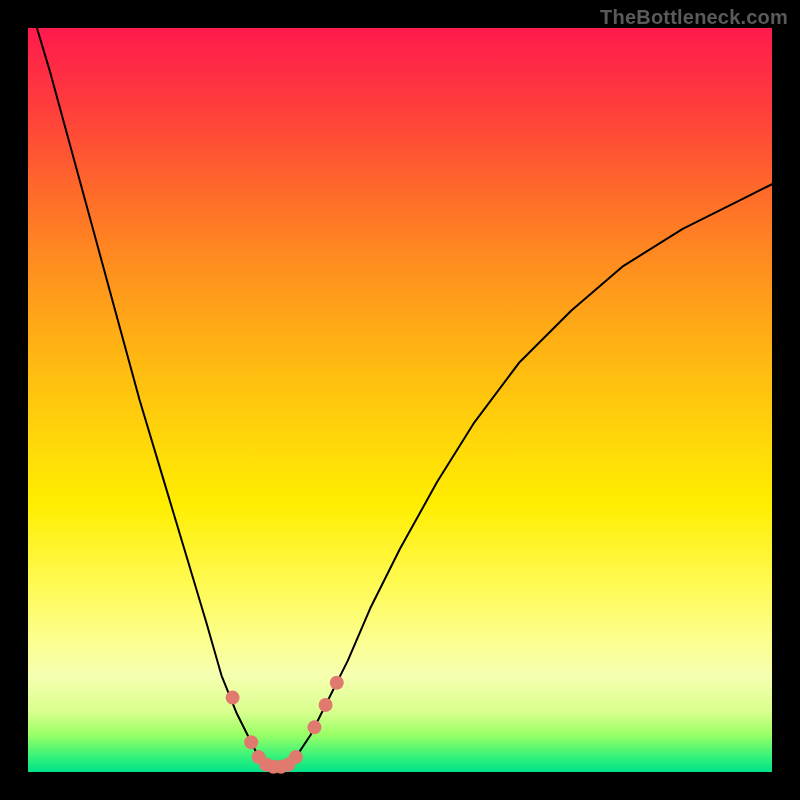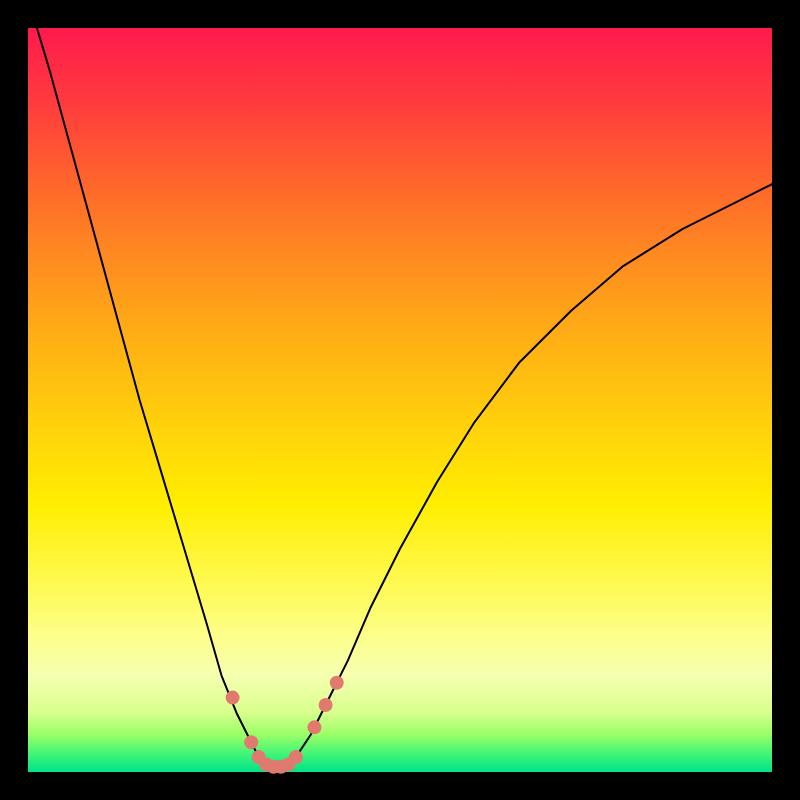--- a/index.html
+++ b/index.html
@@ -62,20 +62,21 @@
   }
   .marker {
     fill: #e07a6f;
     stroke: none;
   }
 </style>
 </head>
 <body>
 
 <div class="frame">
+  <div class="watermark">TheBottleneck.com</div>
   <div class="plot-area">
     <svg class="curve" viewBox="0 0 744 744">
       <path id="series-path" class="series-line" d="M0.00 -29.76 L22.32 44.64 L44.64 126.48 L66.96 208.32 L89.28 290.16 L111.60 372.00 L133.92 446.40 L156.24 520.80 L178.56 595.20 L193.44 647.28 L208.32 684.48 L223.20 714.24 L230.64 729.12 L238.08 736.56 L245.52 740.28 L252.96 740.28 L260.40 736.56 L267.84 729.12 L282.72 706.80 L297.60 677.04 L319.92 632.40 L342.24 580.32 L372.00 520.80 L409.20 453.84 L446.40 394.32 L491.04 334.80 L543.12 282.72 L595.20 238.08 L654.72 200.88 L714.24 171.12 L744.00 156.24"></path>
       <g id="marker-group">
           <circle cx="204.60" cy="669.60" r="7" class="marker"></circle>
           <circle cx="223.20" cy="714.24" r="7" class="marker"></circle>
           <circle cx="230.64" cy="729.12" r="7" class="marker"></circle>
           <circle cx="238.08" cy="736.56" r="7" class="marker"></circle>
           <circle cx="245.52" cy="738.79" r="7" class="marker"></circle>
           <circle cx="252.96" cy="738.79" r="7" class="marker"></circle>

